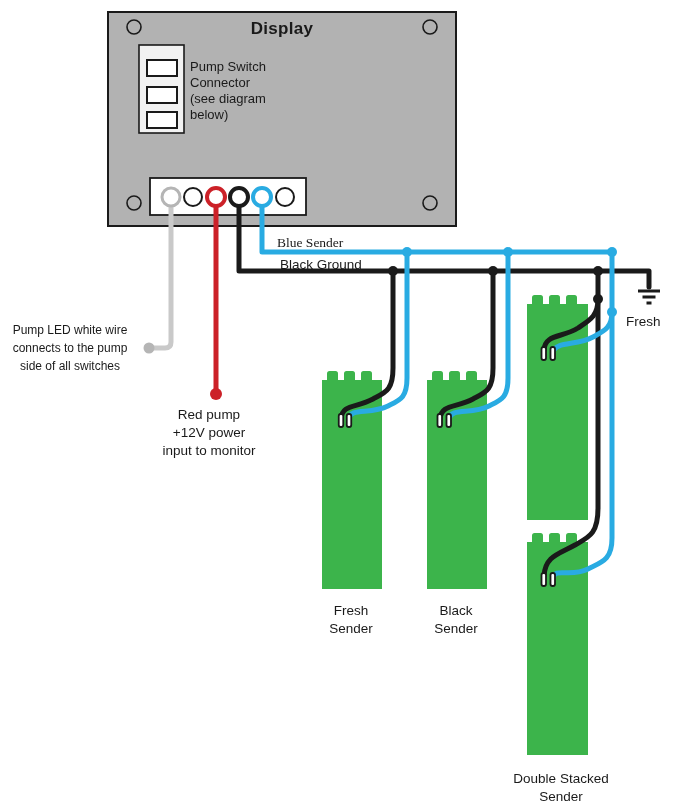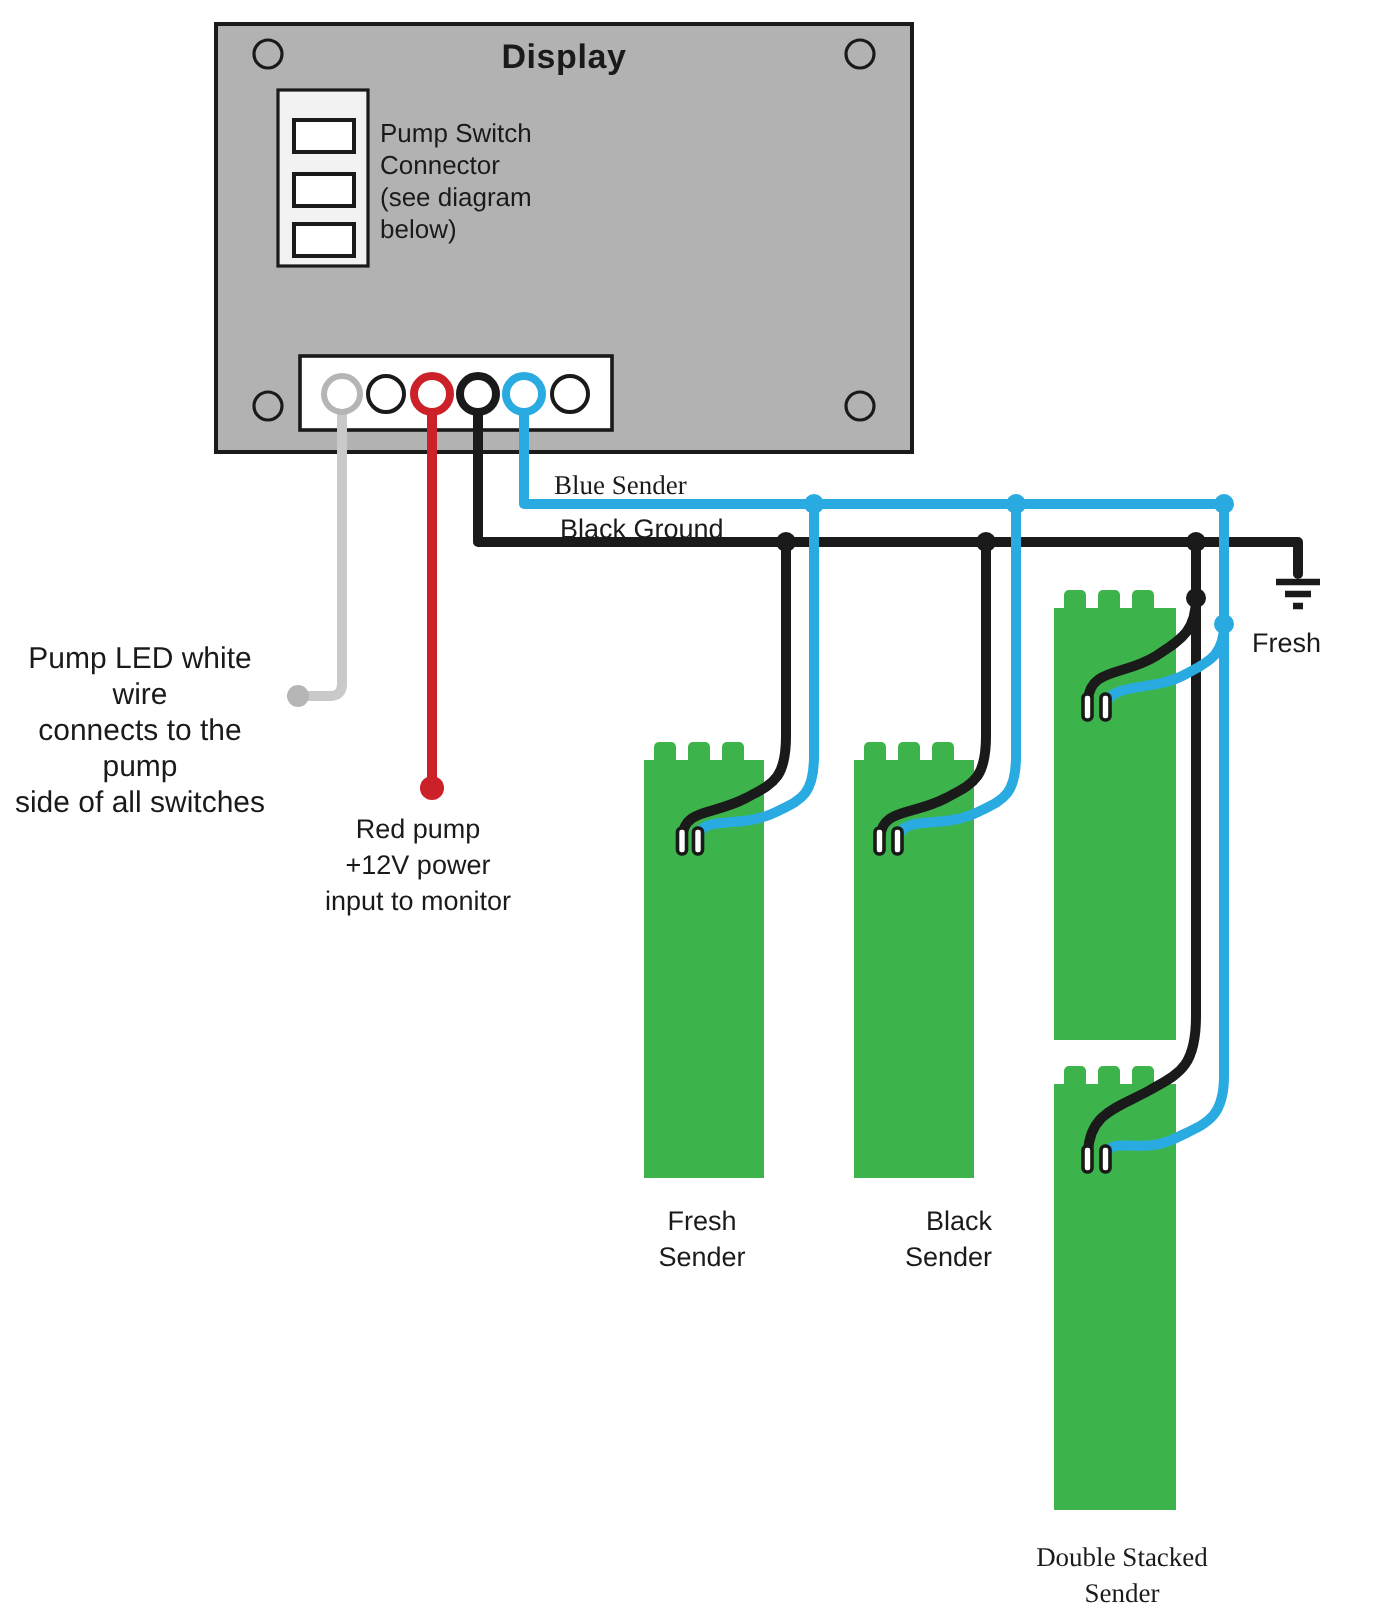--- a/index.html
+++ b/index.html
@@ -36,26 +36,26 @@
   .ring-black{stroke:var(--wire-black);stroke-width:4;}
   .ring-blue{stroke:var(--blue);stroke-width:4;}
   .gbar{stroke:var(--wire-black);stroke-width:3.2;stroke-linecap:butt;fill:none;}
   .lbl{position:absolute;font-size:13.5px;line-height:18px;white-space:pre-line;}
   .lbl-center{text-align:center;}
   #display-title{left:108px;top:20px;width:348px;text-align:center;
     font-size:17px;font-weight:bold;letter-spacing:.3px;}
   #pump-note{left:190px;top:59px;font-size:13px;line-height:16px;}
   #blue-sender-label{left:277px;top:234px;font-family:Liberation Serif, serif;}
   #black-ground-label{left:280px;top:256px;}
-  #pump-led-note{left:0px;top:321px;width:140px;font-size:15px;}
+  #pump-led-note{left:0px;top:321px;width:140px;font-size:12px;}
   #red-wire-note{left:145px;top:406px;width:128px;}
   #ground-label{left:626px;top:313px;}
   #fresh-label{left:311px;top:602px;width:80px;}
-  #black-label{left:416px;top:602px;width:80px;text-align:right;}
-  #double-label{left:496px;top:770px;width:130px;font-family:Liberation Serif, serif;}
+  #black-label{left:416px;top:602px;width:80px;}
+  #double-label{left:496px;top:770px;width:130px;}
 </style>
 </head>
 <body>
 
 <svg id="diagram-svg" width="690" height="812" viewBox="0 0 690 812">
 
   <g>
     <rect class="st-panel" x="108" y="12" width="348" height="214"></rect>
     <circle class="st-screw" cx="134" cy="27" r="7"></circle>
     <circle class="st-screw" cx="430" cy="27" r="7"></circle>

